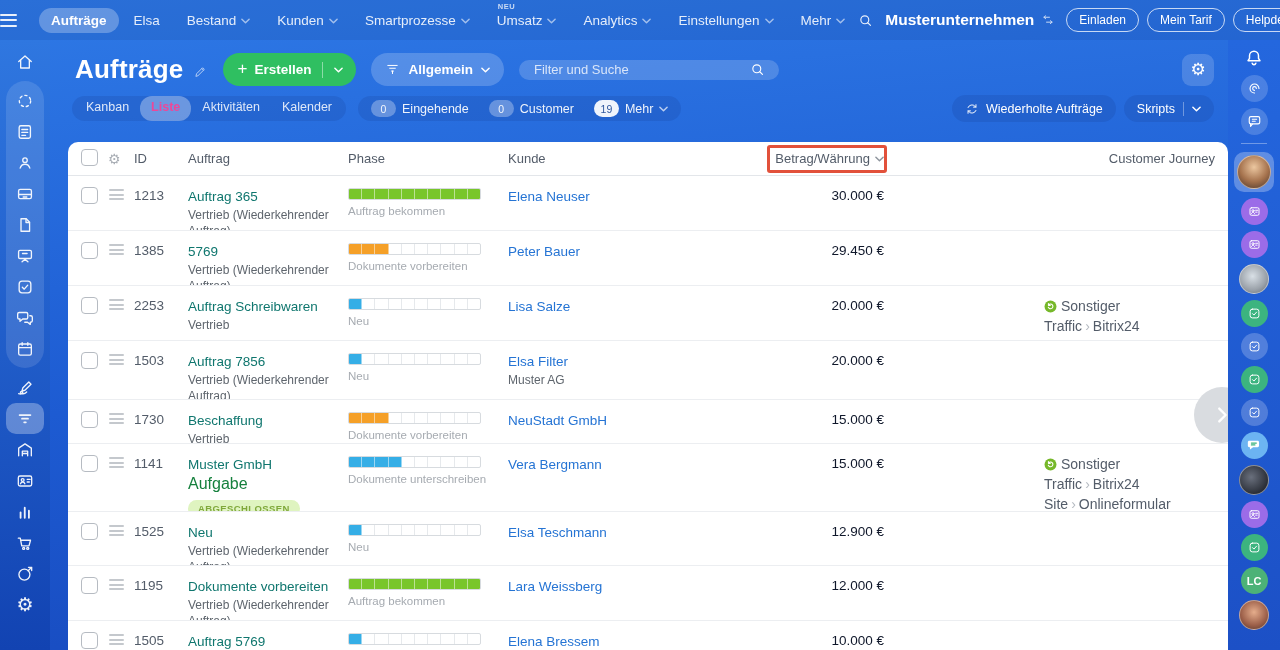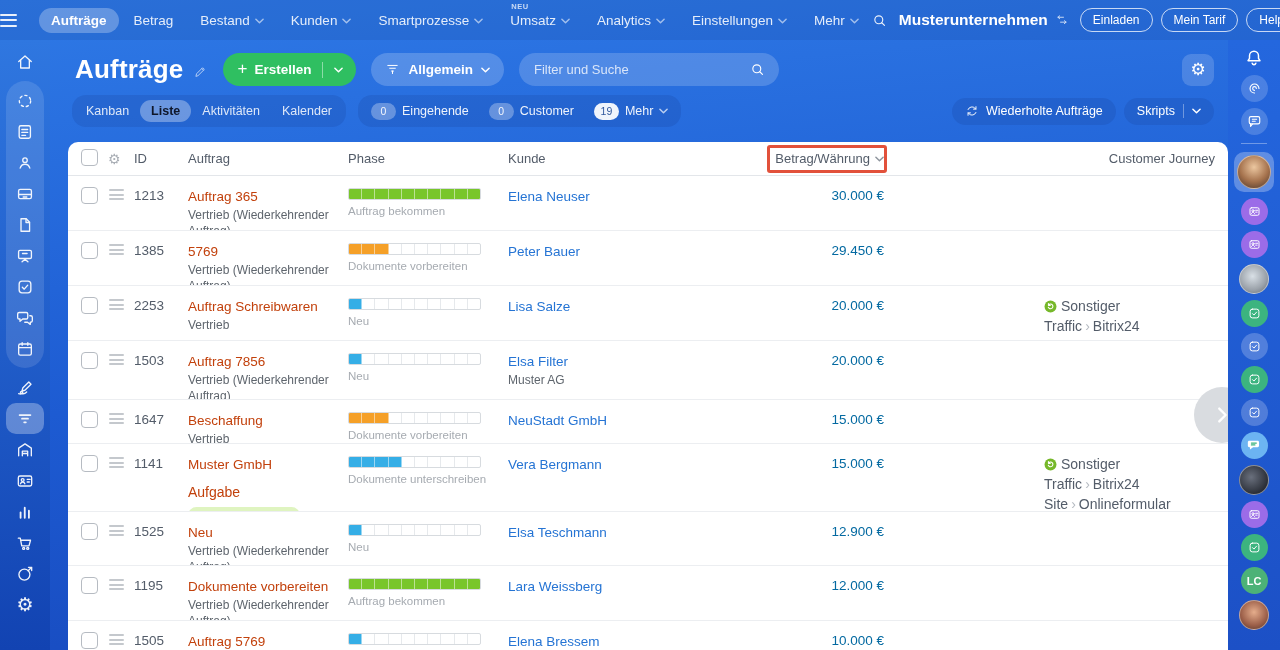--- a/index.html
+++ b/index.html
@@ -49,31 +49,31 @@
   .title-row{display:flex;align-items:center;gap:15px;padding:13px 14px 0 25px}
   .page-title{font-size:26px;font-weight:600;display:flex;align-items:center;gap:9px;letter-spacing:.2px}
   .page-title .pencil{opacity:.65;cursor:pointer;margin-top:4px}
   .btn-create{background:#2FBF61;border-radius:17px;height:33px;display:flex;align-items:center;
     padding:0 4px 0 15px;font-size:13.5px;font-weight:700;cursor:pointer}
   .btn-create .plus{font-size:17px;font-weight:400;margin-right:7px;margin-top:-2px}
   .btn-create .vdiv{width:1px;height:16px;background:rgba(255,255,255,.45);margin:0 2px 0 11px}
   .btn-create .chevwrap{padding:4px 9px}
   .btn-filter{background:rgba(255,255,255,.20);border-radius:17px;height:33px;display:flex;align-items:center;
     gap:8px;padding:0 14px;font-size:13.5px;font-weight:700;cursor:pointer}
-  .search-box{background:rgba(255,255,255,.18);border-radius:17px;height:33px;width:234px;
+  .search-box{background:rgba(255,255,255,.18);border-radius:17px;height:20px;width:234px;
     display:flex;align-items:center;padding:0 13px;gap:8px}
   .search-box input{background:transparent;border:0;outline:0;color:#fff;font-size:13px;flex:1;
     font-family:"Liberation Sans",sans-serif}
   .search-box input::placeholder{color:rgba(255,255,255,.78)}
   .btn-gear{margin-left:auto;width:32px;height:32px;border-radius:9px;background:rgba(255,255,255,.17);
     display:flex;align-items:center;justify-content:center;font-size:17px;cursor:pointer;color:#fff}
   .toolbar-row{display:flex;align-items:center;margin-top:9px;padding:0 12px 0 22px;gap:12px}
-  .seg-group{background:rgba(16,48,128,.16);border-radius:14px;height:32px;display:flex;align-items:center;padding:0 3px}
+  .seg-group{background:rgba(16,48,128,.16);border-radius:14px;height:25px;display:flex;padding:0 3px}
   .seg{padding:4px 11px;font-size:12.5px;color:rgba(255,255,255,.85);border-radius:12px;cursor:pointer;white-space:nowrap}
-  .seg.active{background:rgba(255,255,255,.32);color:#0f172a;font-weight:700}
+  .seg.active{background:rgba(255,255,255,.32);color:#ec4899;font-weight:700}
   .counter{display:flex;align-items:center;gap:6px;padding:0 10px;font-size:12.5px;color:rgba(255,255,255,.92);cursor:pointer;white-space:nowrap}
   .cbadge{min-width:17px;height:17px;border-radius:9px;background:rgba(255,255,255,.30);font-size:10.5px;
     display:flex;align-items:center;justify-content:center;padding:0 4px}
   .cbadge.hl{background:rgba(255,255,255,.93);color:#30589E;font-weight:400}
   .counter .chev{opacity:.75}
   .tb-actions{margin-left:auto;display:flex;gap:8px;padding-right:2px}
   .action-pill{background:rgba(16,48,128,.16);border-radius:14px;height:27px;display:flex;align-items:center;
     gap:7px;padding:0 13px;font-size:12.5px;color:#fff;cursor:pointer;white-space:nowrap}
   .action-pill .vdiv{width:1px;height:14px;background:rgba(255,255,255,.35);margin:0 1px}
   
@@ -85,35 +85,35 @@
   .thead .h-gear{font-size:14px;color:#A9AEB5;cursor:pointer}
   .h-betrag{text-align:center;display:flex;align-items:center;justify-content:flex-end;gap:5px;color:#535C69;cursor:pointer}
   .h-journey{text-align:right;padding-right:13px}
   .trow{border-bottom:1px solid #ECEEF1;align-items:start;overflow:hidden}
   .c-check{padding:11px 0 0 13px}
   .cb{width:15px;height:15px;border:1px solid #B6BBC2;border-radius:4px;background:#fff;display:inline-block;cursor:pointer}
   .c-drag{padding-top:13px;cursor:grab}
   .c-drag i{display:block;width:15px;height:2px;background:#C4C8CD;margin:0 0 2.5px 1px;border-radius:1px}
   .c-id{font-size:13.5px;color:#535C69;padding-top:12px}
   .c-title{padding-top:11px}
-  .c-title a{color:#c2410c;font-size:13.5px;text-decoration:none;cursor:pointer}
+  .c-title a{color:#0f766e;font-size:13.5px;text-decoration:none;cursor:pointer}
   .sub{font-size:12px;color:#5E656D;line-height:1.32;margin-top:3px;padding-right:10px}
-  .note{font-size:14px;color:#c2410c;margin-top:11px}
+  .note{font-size:16px;color:#15803d;margin-top:2px}
   .badge{display:inline-block;background:#DFF4C0;color:#7FA83A;font-size:9.5px;font-weight:700;
     letter-spacing:.4px;padding:3px 10px;border-radius:9px;margin-top:7px}
   .c-phase{padding-top:12px;padding-right:27px}
   .bar{display:flex;height:10px;border:1px solid #D7DBDF;border-radius:2px;background:#fff;overflow:hidden}
   .bar i{flex:1;border-right:1px solid #E6E9EC}
   .bar i:last-child{border-right:0}
   .bar i.f{border-right-color:rgba(255,255,255,.5)}
   .plabel{font-size:11.5px;color:#A6ABB1;margin-top:5px;white-space:nowrap}
   .c-kunde{padding-top:11px}
   .c-kunde a{color:#2574D4;font-size:13.5px;text-decoration:none;cursor:pointer}
   .ksub{font-size:12px;color:#5E656D;margin-top:3px}
-  .c-amount{text-align:right;font-size:13.5px;color:#0369a1;padding-top:12px}
+  .c-amount{text-align:right;font-size:13.5px;color:#0f172a;padding-top:12px}
   .c-journey{font-size:14px;color:#535C69;padding:11px 12px 0 6px;line-height:1.42}
   .j-sep{color:#B6BBC2;font-style:normal;margin:0 3px}
   .j-ic{display:inline-block;vertical-align:-2px;margin-right:4px}
   .col-highlight{position:absolute;left:699px;top:3px;width:120px;height:28px;border:3px solid #E2513B;
     border-radius:3px;z-index:10;box-sizing:border-box;pointer-events:none}
   .floater{position:absolute;left:1194px;top:387px;width:56px;height:56px;border-radius:50%;background:#D9DCE0;
     z-index:6;display:flex;align-items:center;justify-content:center;cursor:pointer;color:#fff}
 </style>
 </head>
 <body>
@@ -122,21 +122,21 @@
   <div class="burger">
       <span></span>
       <span></span>
       <span></span>
     </div>
   <div class="nav" id="nav">
       <div class="nav-item active">
         <span>Aufträge</span>
       </div>
       <div class="nav-item">
-        <span>Betrag</span>
+        <span>Elsa</span>
       </div>
       <div class="nav-item">
         <span>Bestand</span>
         <svg class="chev" width="9" height="6" viewBox="0 0 10 6" fill="none" stroke="currentColor" stroke-width="1.6" stroke-linecap="round" stroke-linejoin="round">
           <path d="M1 1l4 4 4-4"></path>
         </svg>
       </div>
       <div class="nav-item">
         <span>Kunden</span>
         <svg class="chev" width="9" height="6" viewBox="0 0 10 6" fill="none" stroke="currentColor" stroke-width="1.6" stroke-linecap="round" stroke-linejoin="round">
@@ -658,21 +658,21 @@
     <div></div>
     <div class="c-journey"></div>
   </div>
       <div class="grid trow" style="height:44px">
     <div class="c-check"><span class="cb"></span></div>
     <div class="c-drag">
           <i></i>
           <i></i>
           <i></i>
         </div>
-    <div class="c-id">1647</div>
+    <div class="c-id">1730</div>
     <div class="c-title">
       <a>Beschaffung</a>
       <div class="sub">Vertrieb</div>
       
       
     </div>
     <div class="c-phase">
       <div class="bar">
             <i class="f" style="background:#F5A028"></i>
             <i class="f" style="background:#F5A028"></i>

